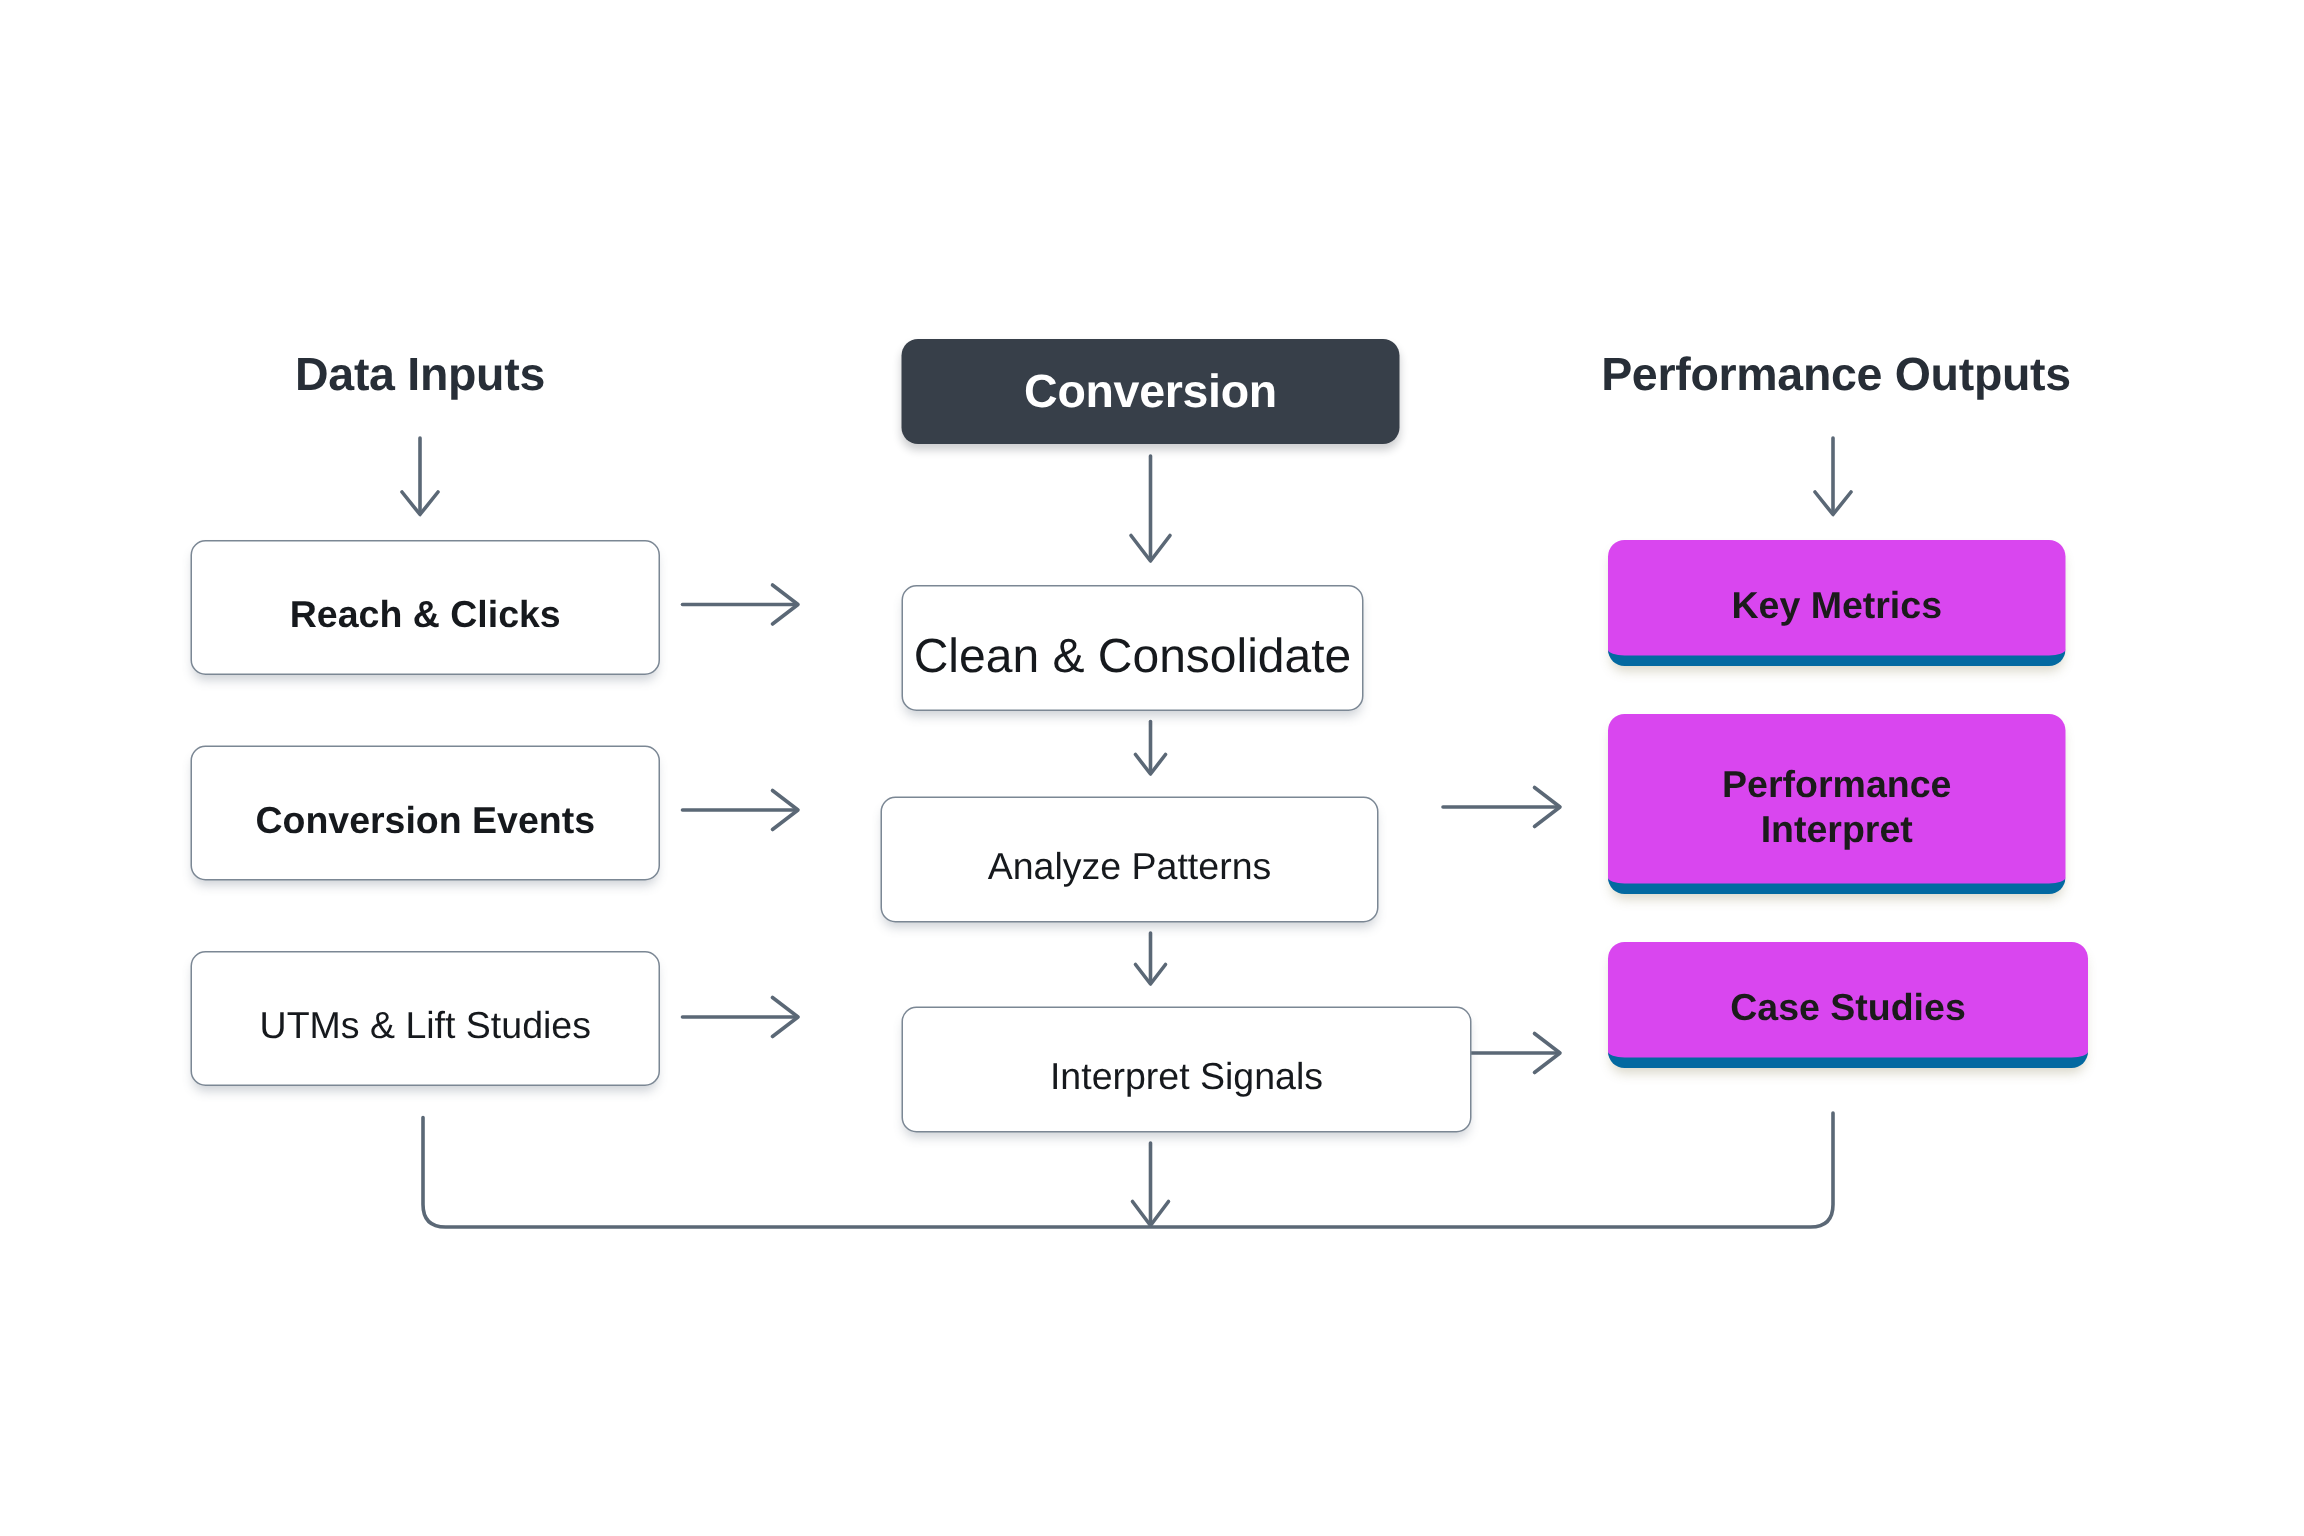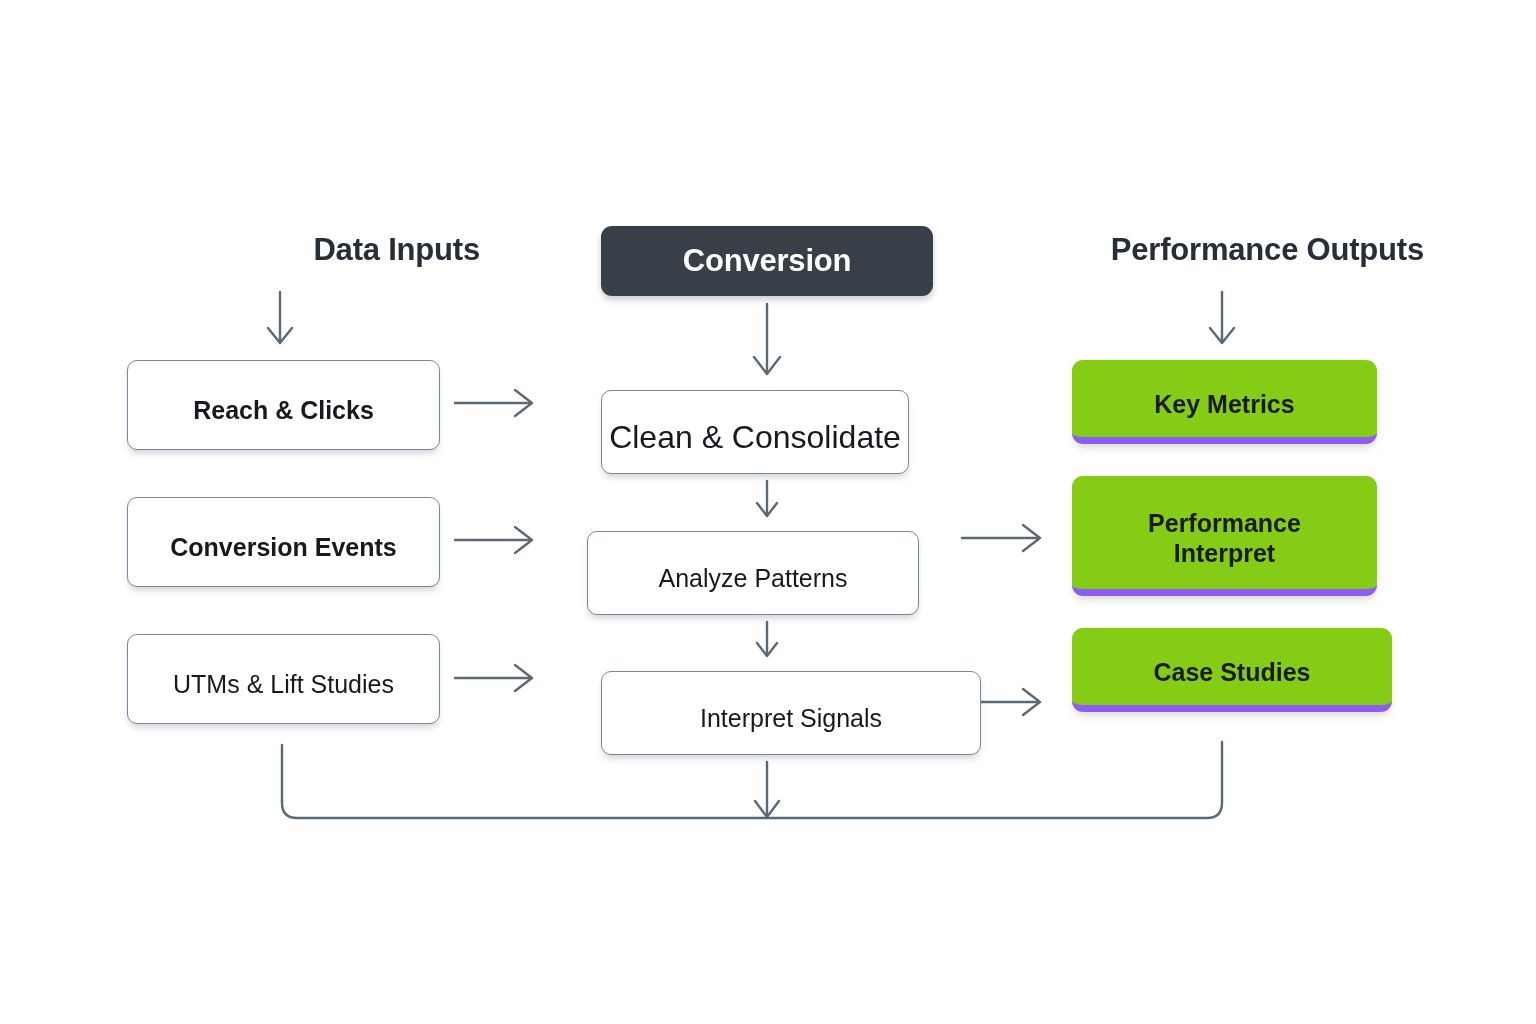--- a/index.html
+++ b/index.html
@@ -27,21 +27,21 @@
     left: 0;
     top: 0;
     width: 1536px;
     height: 1024px;
     pointer-events: none;
   }
 
   
   .col-heading {
     position: absolute;
-    text-align: right;
+    text-align: center;
     font-weight: bold;
     color: #272e37;
     letter-spacing: -0.2px;
     white-space: nowrap;
   }
   #heading-inputs {
     left: 80px;
     top: 232px;
     width: 400px;
     font-size: 31px;
@@ -85,23 +85,23 @@
 
   .node.plain {
     background: #ffffff;
     border: 1.6px solid #7b8794;
     border-radius: 10px;
     color: #16191d;
     box-shadow: 0 5px 7px -2px rgba(90, 103, 120, 0.30);
   }
 
   .node.accent {
-    background: #84cc16;
+    background: #d946ef;
     border: none;
-    border-bottom: 7px solid #8b5cf6;
+    border-bottom: 7px solid #0369a1;
     border-radius: 11px;
     color: #1b1b1b;
     font-weight: bold;
     box-shadow: 0 5px 8px -2px rgba(120, 110, 60, 0.28);
   }
 
   
   #node-reach       { left: 127px; top: 360px; width: 313px; height: 90px; font-size: 25px; font-weight: bold; }
   #node-conversion  { left: 127px; top: 497px; width: 313px; height: 90px; font-size: 25px; font-weight: bold; }
   #node-utms        { left: 127px; top: 634px; width: 313px; height: 90px; font-size: 25px; font-weight: normal; }

